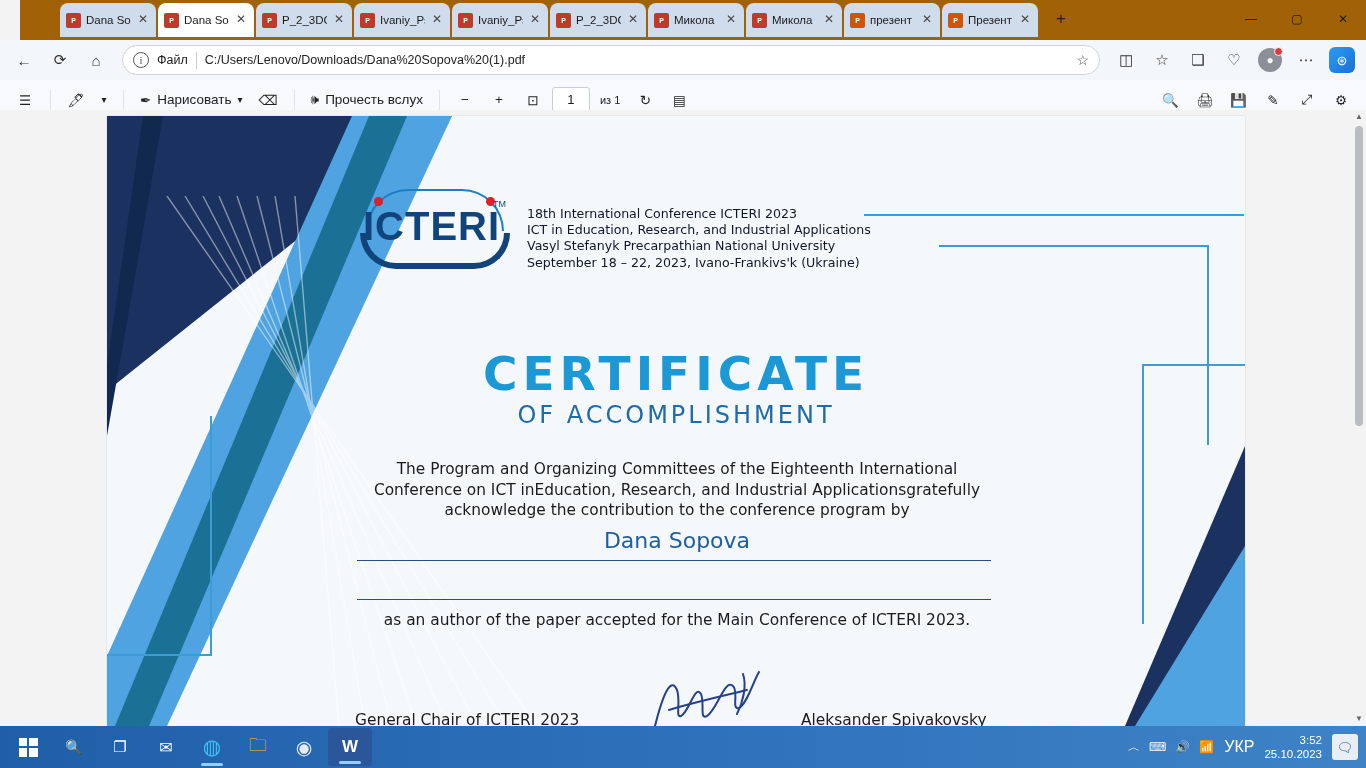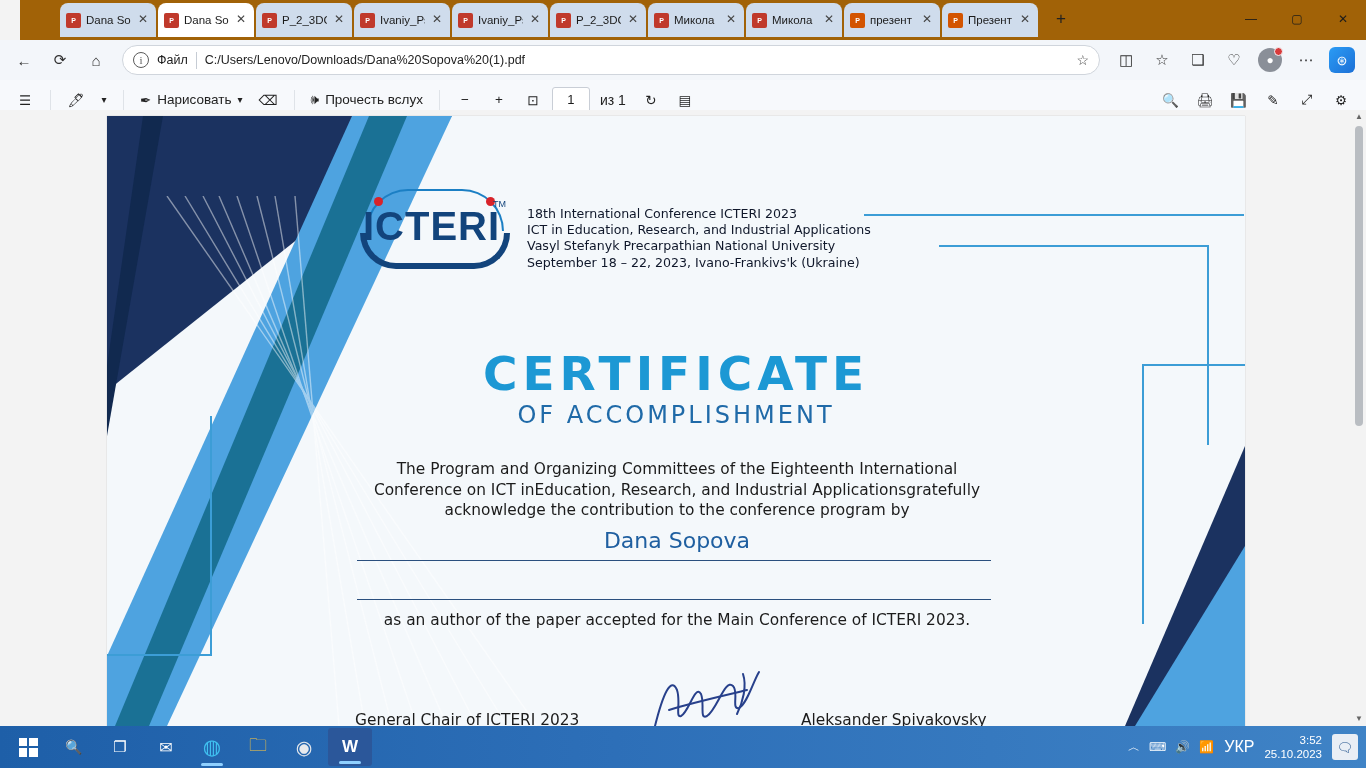--- a/index.html
+++ b/index.html
@@ -477,21 +477,21 @@
   <div class="pdfsep"></div>
   <div class="pdfbtn">
     <span>🕪</span>
     <span>Прочесть вслух</span>
   </div>
   <div class="pdfsep"></div>
   <div class="pdfbtn">−</div>
   <div class="pdfbtn">+</div>
   <div class="pdfbtn">⊡</div>
   <div class="pagebox">1</div>
-  <div class="pdfbtn" style="font-size:14px;">из 1</div>
+  <div class="pdfbtn" style="font-size:11px;">из 1</div>
   <div class="pdfbtn">↻</div>
   <div class="pdfbtn">▤</div>
   <div class="spacer"></div>
   <div class="pdfbtn">🔍</div>
   <div class="pdfbtn">🖨</div>
   <div class="pdfbtn">💾</div>
   <div class="pdfbtn">✎</div>
   <div class="pdfbtn">⤢</div>
   <div class="pdfbtn">⚙</div>
 </div>

